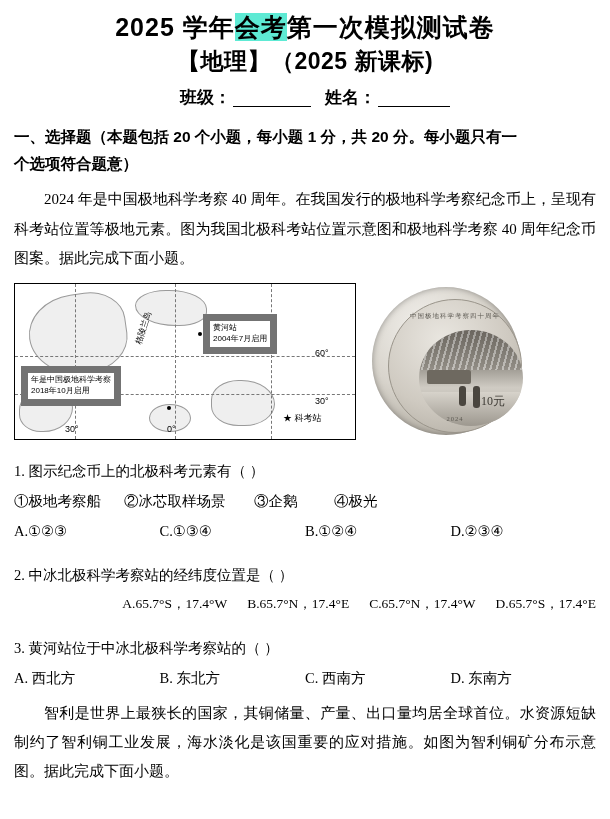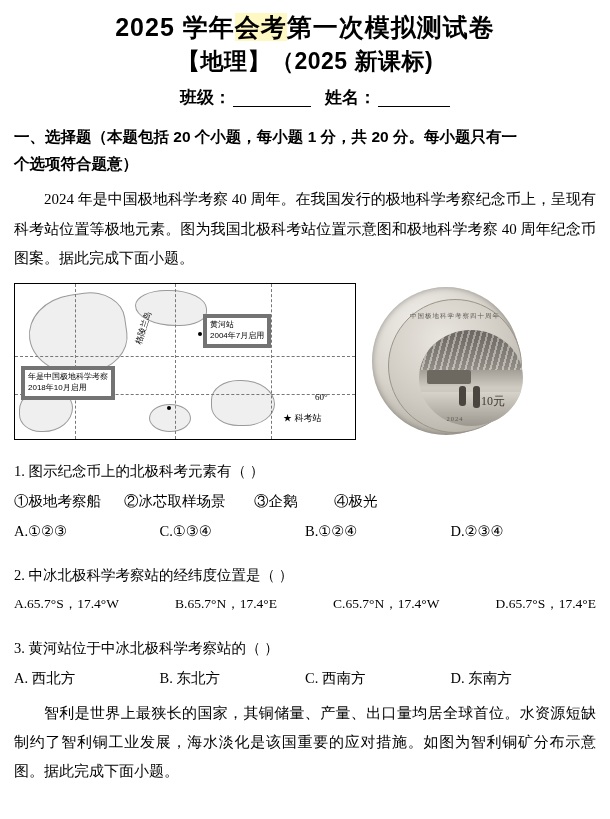--- a/index.html
+++ b/index.html
@@ -33,21 +33,21 @@
   .title-line2 {
     text-align: center;
     font-family: Liberation Sans, sans-serif;
     font-weight: bold;
     font-size: 23px;
     letter-spacing: 0.5px;
     margin-top: 4px;
     line-height: 1.25;
   }
   .hl {
-    background: #fef9c3;
+    background: #5eead4;
   }
   .info-line {
     display: flex;
     justify-content: center;
     align-items: flex-end;
     gap: 6px;
     font-size: 17px;
     font-weight: bold;
     font-family: "Liberation Sans", sans-serif;
     margin-top: 10px;
@@ -94,22 +94,23 @@
   }
   .opts span { display: inline-block; }
   .opt4 > span { width: 25%; }
   .opt-circ > span:nth-child(1) { width: 110px; }
   .opt-circ > span:nth-child(2) { width: 130px; }
   .opt-circ > span:nth-child(3) { width: 80px; }
   .opts-coord {
     font-size: 13.5px;
     margin: 4px 14px 0 14px;
     display: flex;
-    justify-content: space-between;
+    justify-content: flex-end;
     line-height: 1.8;
+    gap: 20px;
   }
   
   .figures {
     display: flex;
     margin: 10px 14px 0 14px;
     gap: 8px;
     align-items: flex-start;
   }
   .map-fig {
     position: relative;
@@ -200,39 +201,38 @@
   }
   .map-label {
     position: absolute;
     font-size: 8.5px;
     font-family: "Liberation Sans", sans-serif;
     color: #000;
     white-space: nowrap;
   }
   .callout {
     position: absolute;
-    border: 4px solid #737373;
+    border: 7px solid #737373;
     background: #fff;
     font-size: 8px;
     font-family: "Liberation Sans", sans-serif;
     line-height: 1.35;
     padding: 2px 3px;
     white-space: nowrap;
   }
   .legend-star {
     position: absolute;
     font-size: 9px;
     font-family: "Liberation Sans", sans-serif;
     white-space: nowrap;
   }
   .axis-lab {
     position: absolute;
     font-size: 9px;
-    font-family: Liberation Serif, serif;
-    margin-top: 44px;
+    font-family: Liberation Sans, sans-serif;
   }
   .dot {
     position: absolute;
     width: 4px; height: 4px;
     background: #000;
     border-radius: 50%;
   }
 </style>
 </head>
 <body>

